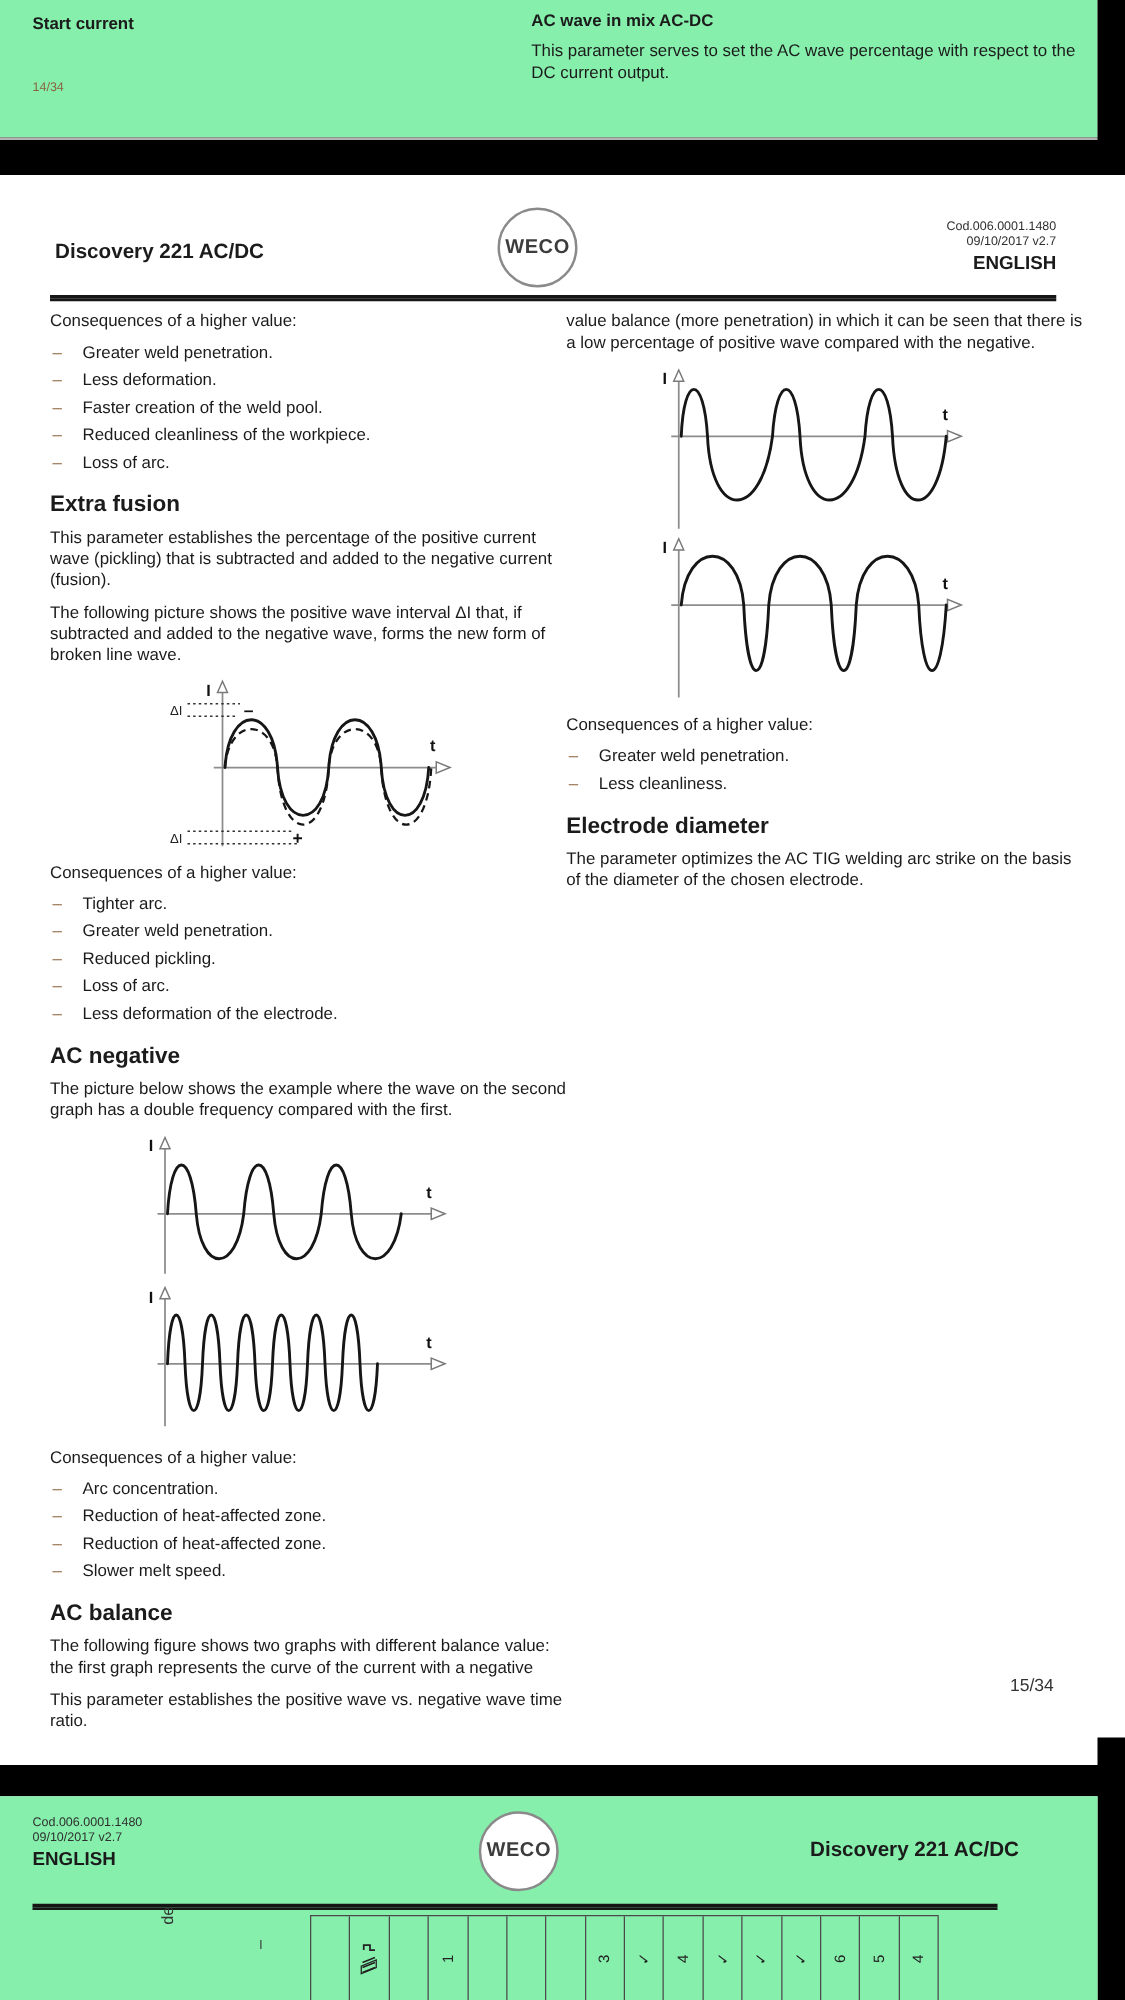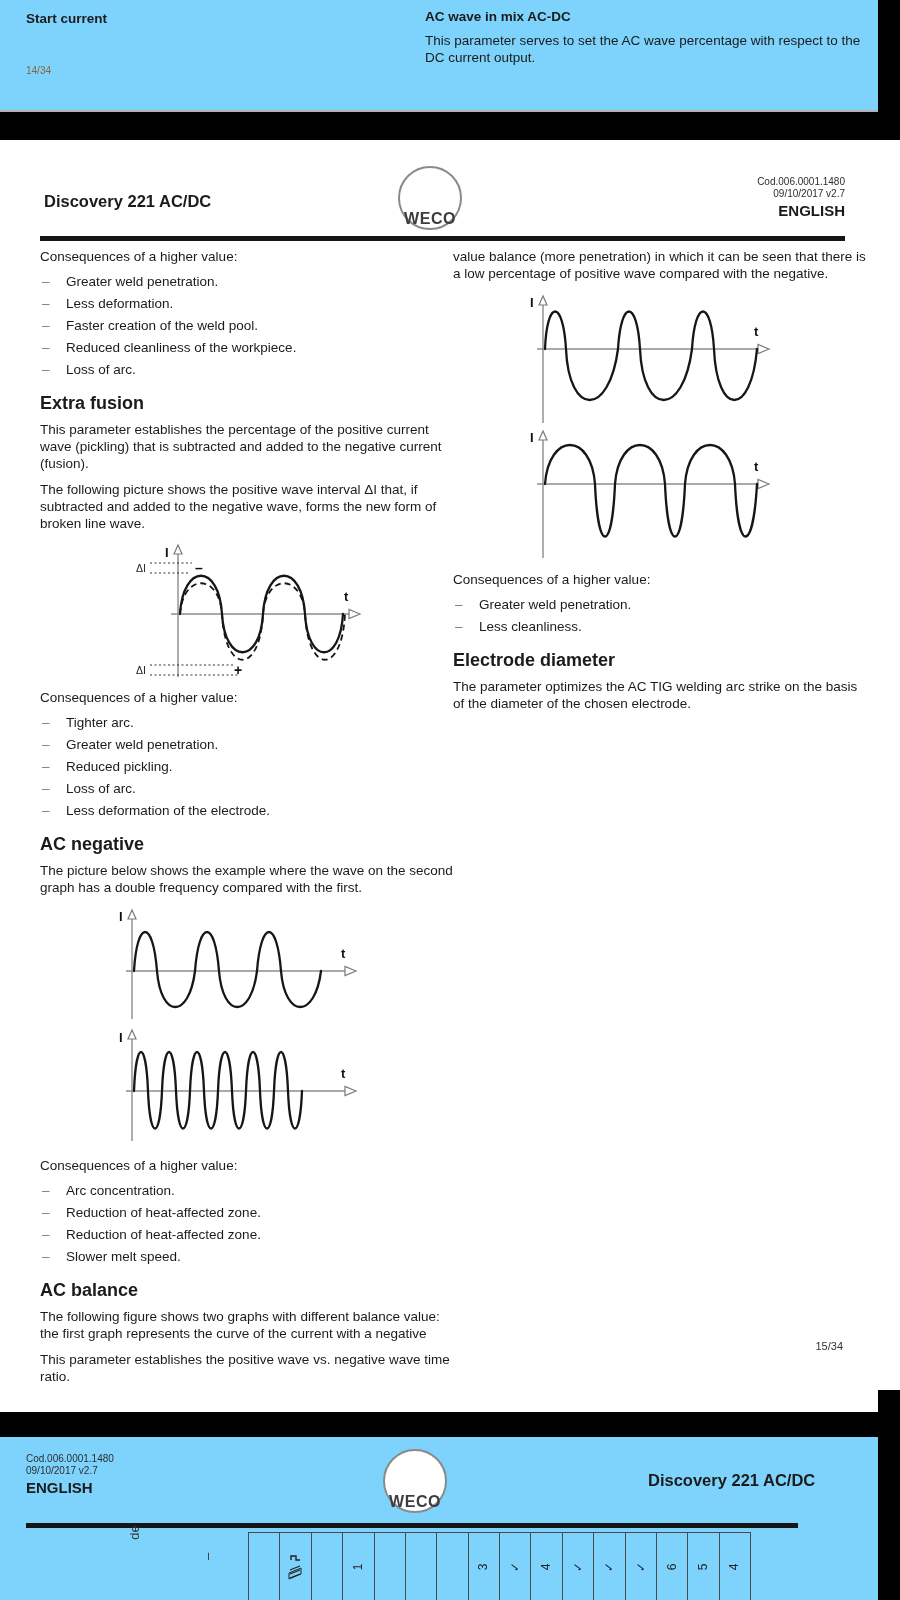--- a/index.html
+++ b/index.html
@@ -6,40 +6,40 @@
   html,body { width:900px; height:1600px; background:#ffffff; }
   body { position:relative; overflow:hidden; font-family:"Liberation Sans", sans-serif; color:#1b1b1b; }
 
   .band { position:absolute; left:0; width:900px; background:#000; }
   #band-top { top:110px; height:30px; border-top:2px solid #b3b3b3; }
   #band-bottom { top:1412px; height:25px; }
   .edge-strip { position:absolute; left:878px; width:22px; background:#000; }
   #edge-top { top:0; height:140px; }
   #edge-bottom { top:1390px; height:210px; }
 
-  .frag { position:absolute; left:0; width:878px; background:#7dd3fc; }
+  .frag { position:absolute; left:0; width:878px; background:#86efac; }
   #page14-frag { top:0; height:110px; }
   #page16-frag { top:1437px; height:163px; }
   #page15 { position:absolute; top:140px; left:0; width:900px; height:1272px; background:#fff; }
 
   .h-bold { font-weight:bold; font-size:13.5px; line-height:17px; }
   .body-txt { font-size:13.5px; line-height:17px; }
   p.body-txt { margin:0 0 9px 0; }
 
   
   .p14-left { position:absolute; left:26px; top:10px; width:392px; }
   .p14-right { position:absolute; left:425px; top:8px; width:438px; }
   .p14-left .h-bold, .p14-right .h-bold { margin-bottom:7px; }
   .pagenum { font-size:10px; color:#8a6240; }
   #p14-num { position:absolute; left:26px; top:65px; }
 
   
   .p15-title { position:absolute; left:44px; top:52px; font-size:16.5px; font-weight:bold; }
   .logo { position:absolute; width:64px; height:64px; border:2px solid #8a8a8a; border-radius:50%;
-          display:flex; align-items:flex-end; justify-content:center; background:#fff; }
+          display:flex; align-items:center; justify-content:center; background:#fff; }
   #logo15 { left:398px; top:26px; }
   .logo span { font-weight:bold; font-size:16px; letter-spacing:0.5px; color:#3d3d3d; }
   .hdr-info { position:absolute; right:55px; top:36px; text-align:right; }
   .hdr-info .sm { font-size:10px; line-height:12px; color:#2e2e2e; }
   .hdr-info .lang { font-size:15px; font-weight:bold; margin-top:2px; }
 
   .rule-double { position:absolute; left:40px; right:55px; top:96px; height:3px;
                  border-top:3px solid #161616; border-bottom:2px solid #161616; }
 
   .col { position:absolute; top:108px; }
@@ -61,21 +61,21 @@
 
   .axis { stroke:#8c8c8c; stroke-width:1.4; fill:none; }
   .arrow { fill:#ffffff; stroke:#7a7a7a; stroke-width:1.2; }
   .wave { stroke:#161616; stroke-width:2.3; fill:none; stroke-linecap:round; }
   .wave-dash { stroke:#161616; stroke-width:1.8; fill:none; stroke-dasharray:6 4; }
   .leader { stroke:#333; stroke-width:1.2; stroke-dasharray:2 2.5; }
   .ax-label { font-family:"Liberation Sans",sans-serif; font-weight:bold; font-size:13px; fill:#111; }
   .d-label { font-family:"Liberation Sans",sans-serif; font-size:10.5px; fill:#222; }
   .sign { font-family:"Liberation Sans",sans-serif; font-weight:bold; font-size:14px; fill:#111; }
 
-  #p15-num { position:absolute; right:57px; top:1200px; font-size:11px; color:#333; }
+  #p15-num { position:absolute; right:57px; top:1200px; font-size:14px; color:#333; }
 
   
   .p16-info { position:absolute; left:26px; top:16px; }
   .p16-info .sm { font-size:10px; line-height:12px; color:#2e2e2e; }
   .p16-info .lang { font-size:15px; font-weight:bold; margin-top:2px; }
   #logo16 { left:383px; top:12px; }
   .p16-title { position:absolute; left:648px; top:34px; font-size:16.5px; font-weight:bold; }
   #rule16 { position:absolute; left:26px; right:80px; top:86px; height:3px;
             border-top:3px solid #161616; border-bottom:2px solid #161616; }
 

